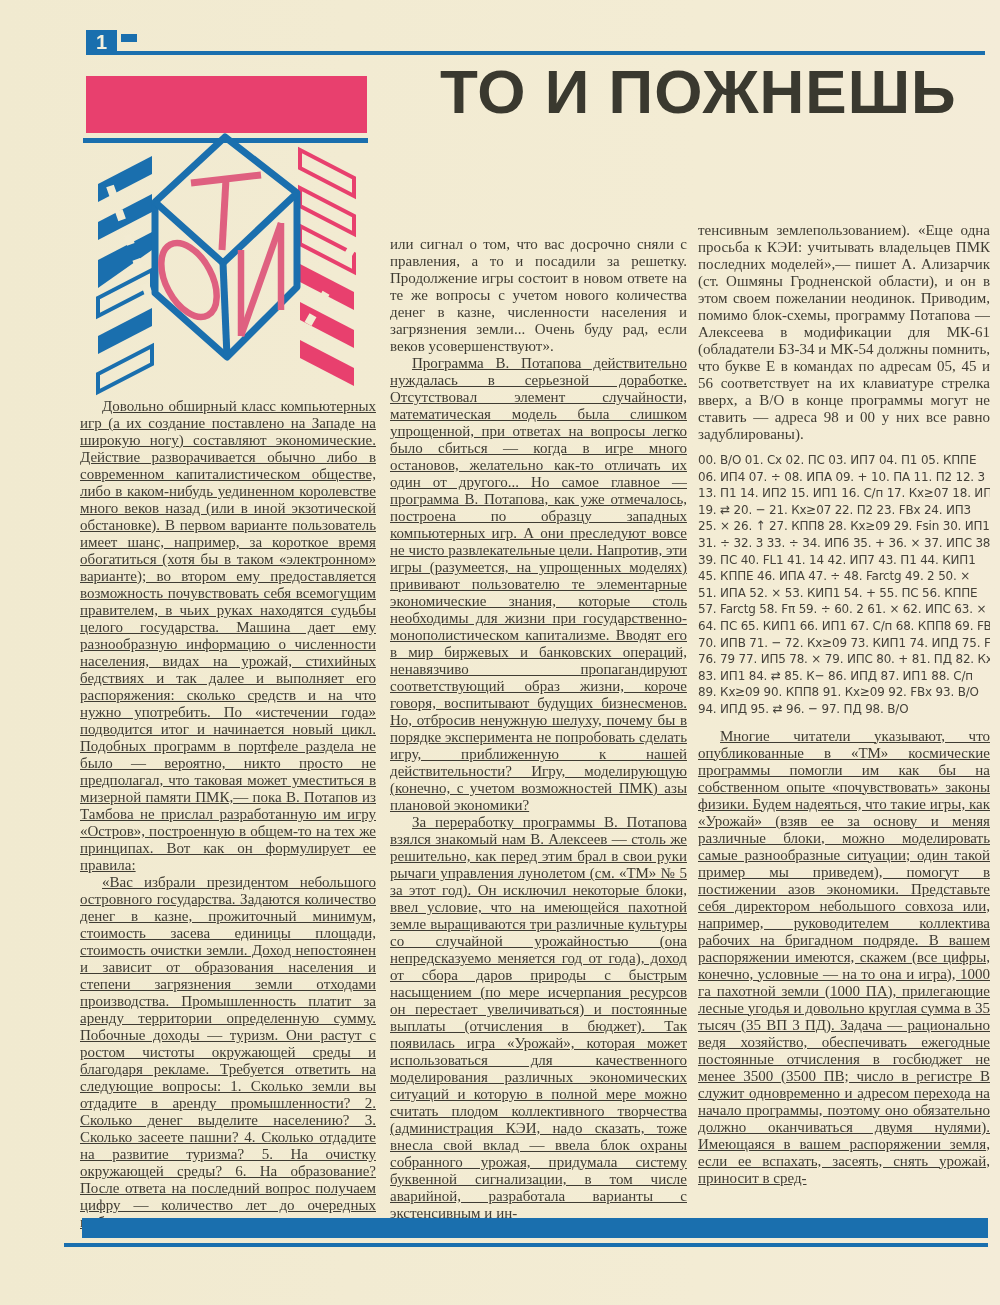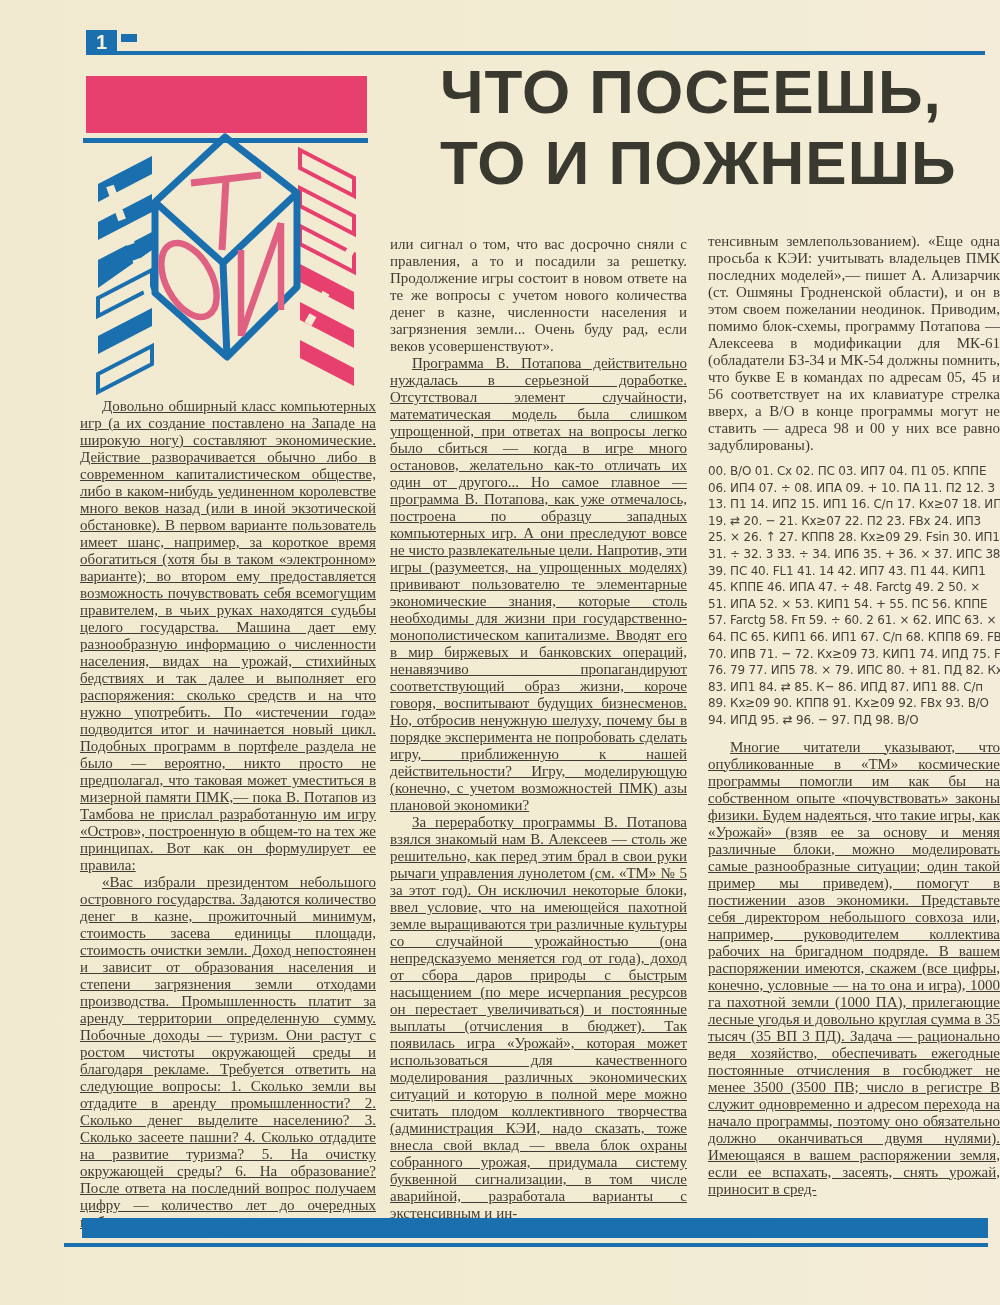--- a/index.html
+++ b/index.html
@@ -20,21 +20,21 @@
   .pink-bar-underline { position:absolute; left:83px; top:138px; width:285px; height:5px; background:#1a6fae; }
   .illu { position:absolute; left:76px; top:128px; }
   
   .title { position:absolute; left:440px; top:56px; width:552px;
     font-family:"Liberation Sans",sans-serif; font-weight:bold;
     color:#3a392f; font-size:62px; line-height:71px; letter-spacing:1px; white-space:nowrap; }
   
   .col { position:absolute; text-align:justify; font-size:15px; line-height:17px; overflow:hidden; }
   .col-left   { left:80px;  top:398px; width:296px; height:840px; }
   .col-middle { left:390px; top:236px; width:297px; height:1002px; }
-  .col-right  { left:698px; top:233px; width:292px; height:1002px;margin-left:10px; }
+  .col-right  { left:698px; top:222px; width:292px; height:1002px; }
   .col p { margin:0; }
   .ind { text-indent:22px;text-decoration:underline; }
   
   .listing { margin:9px 0 10px 0; font-family:"DejaVu Sans",sans-serif;
     font-size:13px; color:#45423a; }
   .pline { white-space:nowrap; line-height:16.6px; letter-spacing:-0.2px;
     transform:scaleX(.92); transform-origin:left center; }
   
   .bottom-bar  { position:absolute; left:82px; top:1218px; width:906px; height:20px; background:#1a6fae; }
   .bottom-rule { position:absolute; left:64px; top:1243px; width:924px; height:4px; background:#1a6fae; }
@@ -85,21 +85,20 @@
     </g>
     <ellipse cx="113" cy="152" rx="23" ry="40" transform="rotate(-28 113 152)" fill="none" stroke="#df6080" stroke-width="6.5"></ellipse>
     <g stroke="#df6080" stroke-width="6.5" fill="none">
       <path d="M165,122 L165,208"></path>
       <path d="M205,95 L205,182"></path>
       <path d="M165,208 L205,95"></path>
     </g>
   </svg>
 
   <div class="title">
-    <div>ЧТО ПОСЕЕШЬ,</div>
     <div>ТО И ПОЖНЕШЬ</div>
   </div>
 
   <div class="col col-left">
     <p class="ind">Довольно обширный класс компьютерных игр (а их создание поставлено на Западе на широкую ногу) составляют экономические. Действие разворачивается обычно либо в современном капиталистическом обществе, либо в каком-нибудь уединенном королевстве много веков назад (или в иной экзотической обстановке). В первом варианте пользователь имеет шанс, например, за короткое время обогатиться (хотя бы в таком «электронном» варианте); во втором ему предоставляется возможность почувствовать себя всемогущим правителем, в чьих руках находятся судьбы целого государства. Машина дает ему разнообразную информацию о численности населения, видах на урожай, стихийных бедствиях и так далее и выполняет его распоряжения: сколько средств и на что нужно употребить. По «истечении года» подводится итог и начинается новый цикл. Подобных программ в портфеле раздела не было — вероятно, никто просто не предполагал, что таковая может уместиться в мизерной памяти ПМК,— пока В. Потапов из Тамбова не прислал разработанную им игру «Остров», построенную в общем-то на тех же принципах. Вот как он формулирует ее правила:</p>
     <p class="ind">«Вас избрали президентом небольшого островного государства. Задаются количество денег в казне, прожиточный минимум, стоимость засева единицы площади, стоимость очистки земли. Доход непостоянен и зависит от образования населения и степени загрязнения земли отходами производства. Промышленность платит за аренду территории определенную сумму. Побочные доходы — туризм. Они растут с ростом чистоты окружающей среды и благодаря рекламе. Требуется ответить на следующие вопросы: 1. Сколько земли вы отдадите в аренду промышленности? 2. Сколько денег выделите населению? 3. Сколько засеете пашни? 4. Сколько отдадите на развитие туризма? 5. На очистку окружающей среды? 6. На образование? После ответа на последний вопрос получаем цифру — количество лет до очередных выборов —</p>
   </div>
 
   <div class="col col-middle">
     <p>или сигнал о том, что вас досрочно сняли с правления, а то и посадили за решетку. Продолжение игры состоит в новом ответе на те же вопросы с учетом нового количества денег в казне, численности населения и загрязнения земли... Очень буду рад, если веков усовершенствуют».</p>

